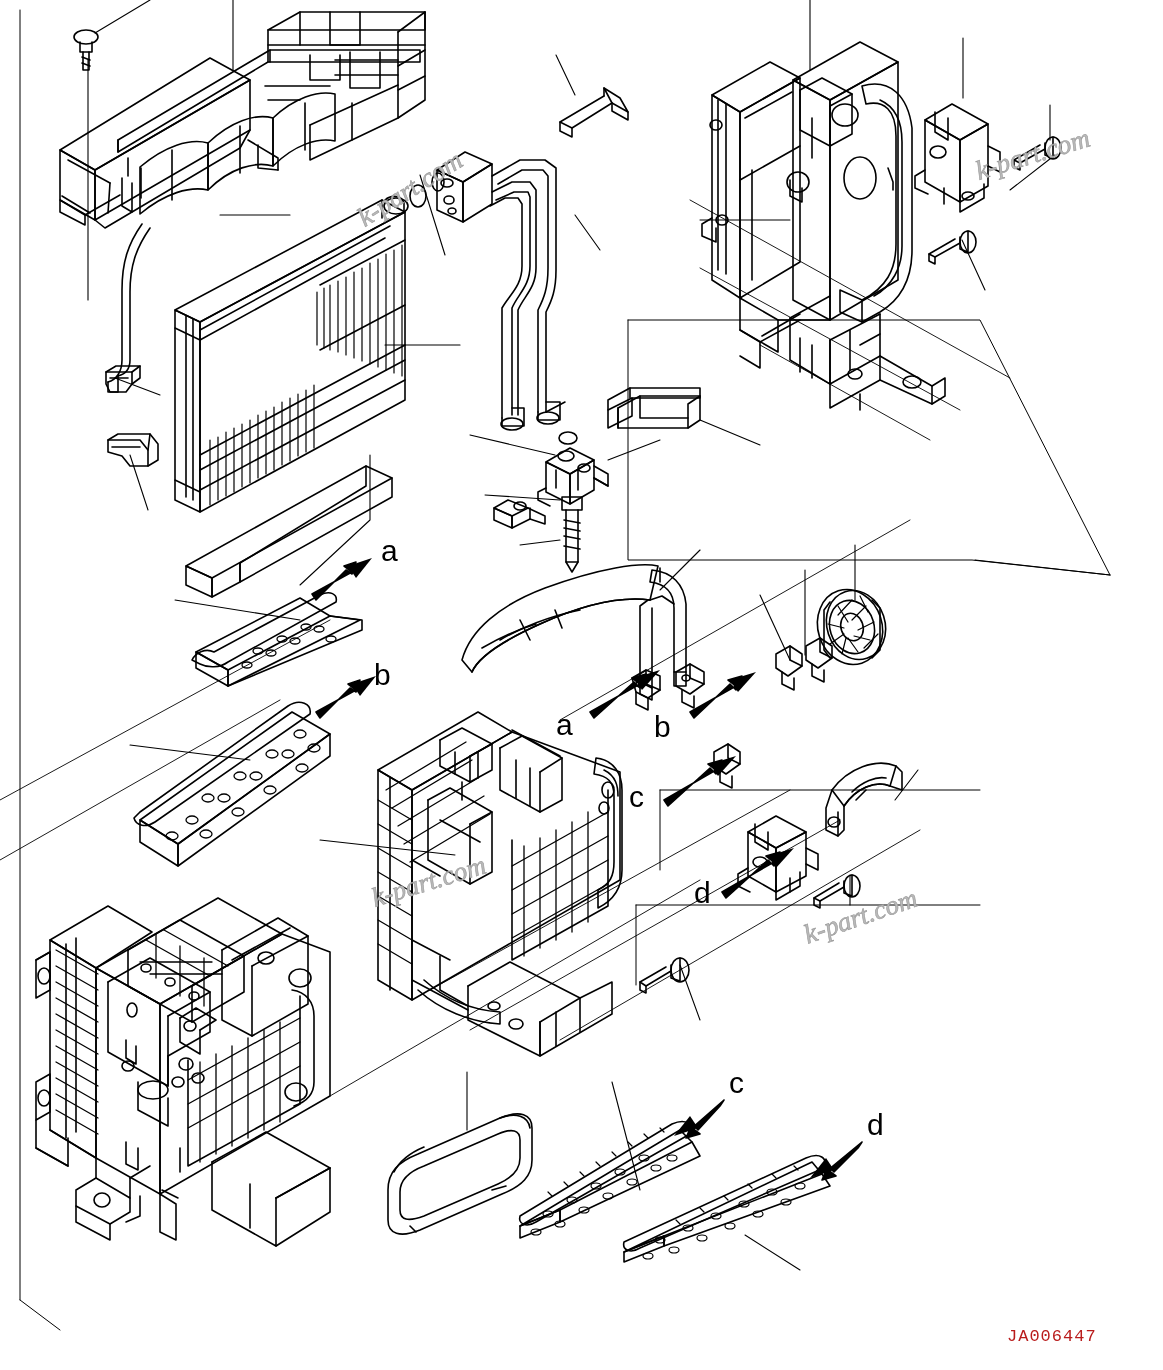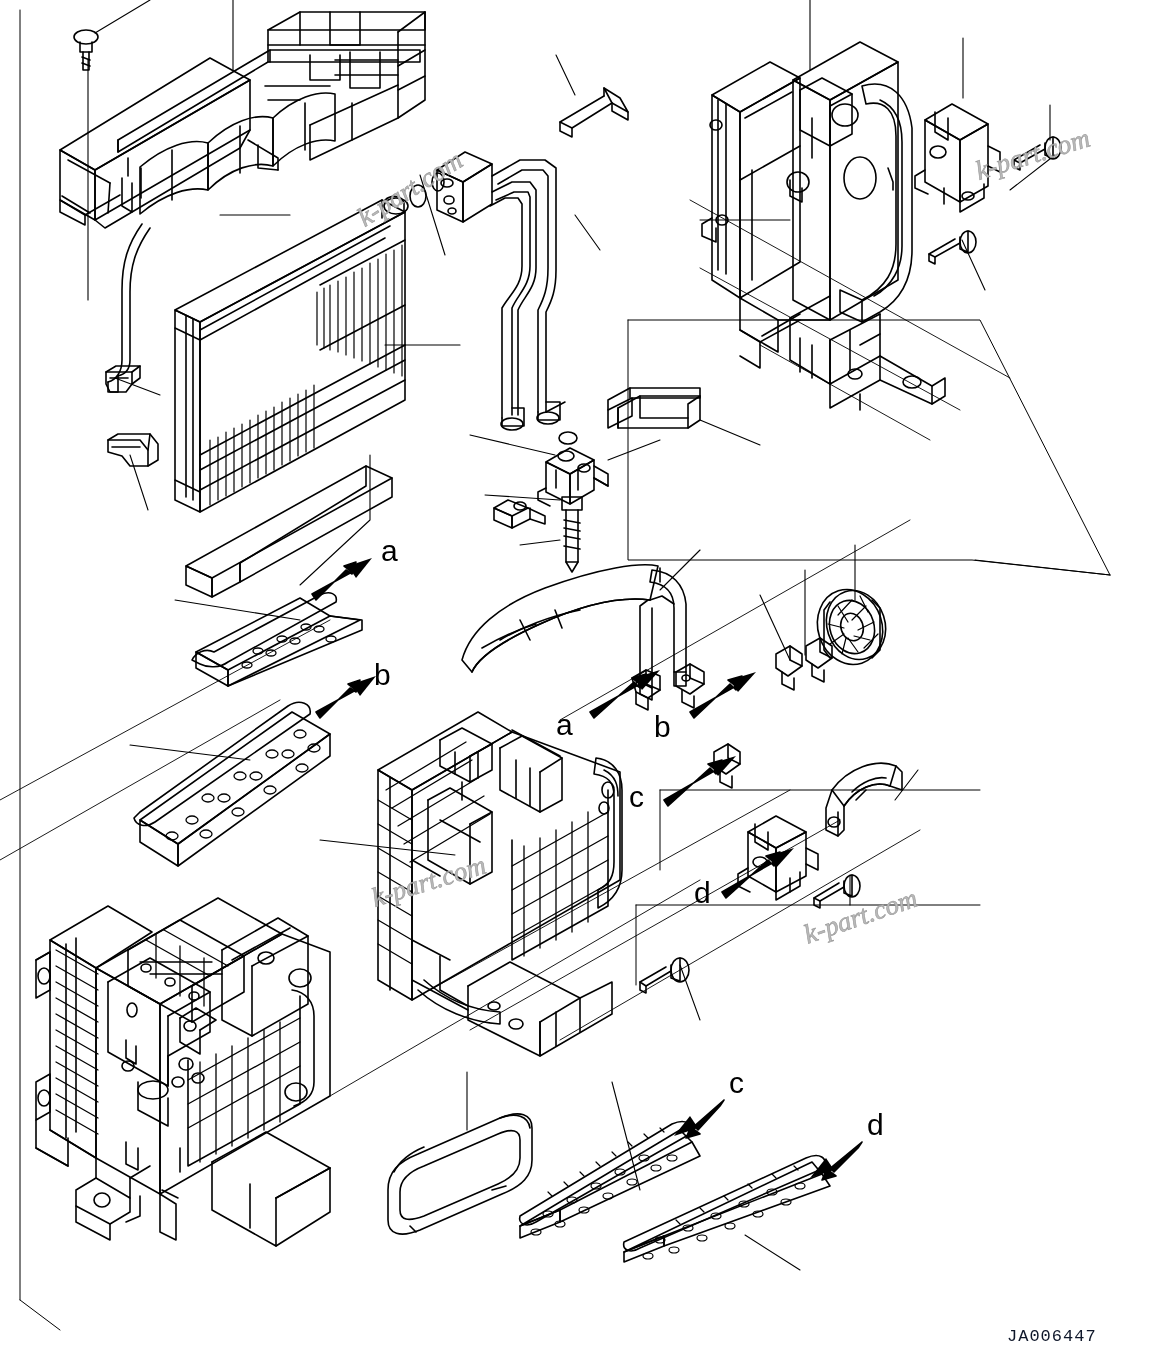--- a/index.html
+++ b/index.html
@@ -4,21 +4,21 @@
 <title>Parts Diagram</title>
 <style>
   html,body{margin:0;padding:0;background:#ffffff;}
   body{width:1163px;height:1370px;position:relative;overflow:hidden;
        font-family:"Liberation Sans",sans-serif;color:#000;}
   #sheet{position:absolute;left:0;top:0;width:1163px;height:1370px;}
   svg.layer{position:absolute;left:0;top:0;width:1163px;height:1370px;}
   .callout{position:absolute;font-family:"Liberation Sans",sans-serif;
            font-size:30px;font-weight:400;color:#000;line-height:1;}
   .dwgno{position:absolute;font-family:"Liberation Mono","DejaVu Sans Mono",monospace;
-         font-size:17px;letter-spacing:1px;color:#0f172a;}
+         font-size:17px;letter-spacing:1px;color:#b91c1c;}
   .wm{position:absolute;font-family:"Liberation Serif",serif;font-style:italic;
       font-size:27px;color:#b9b9b9;white-space:nowrap;
       -webkit-text-stroke:0.6px #9a9a9a;user-select:none;}
 </style>
 </head>
 <body>
 
 <div id="sheet">
 
   <svg class="layer" viewBox="0 0 1163 1370">

